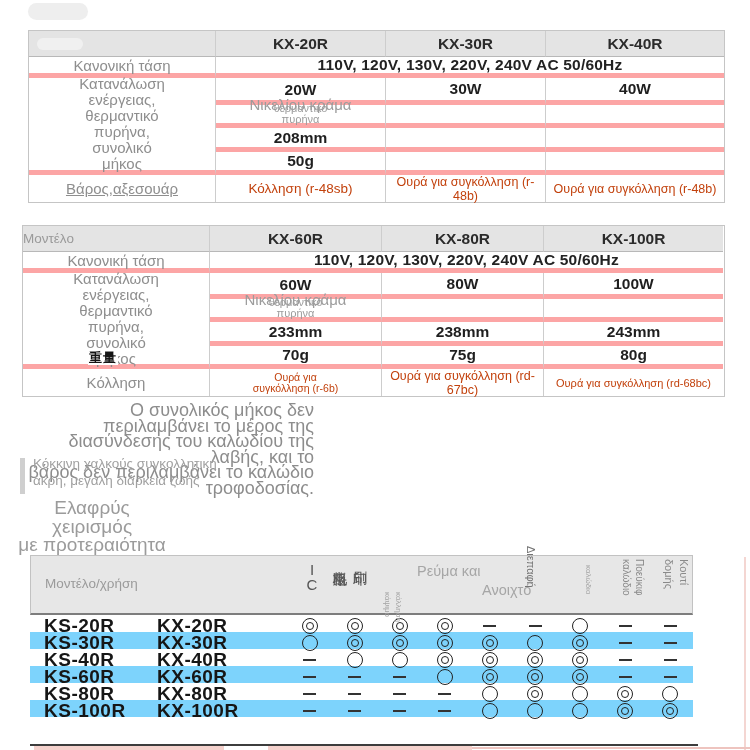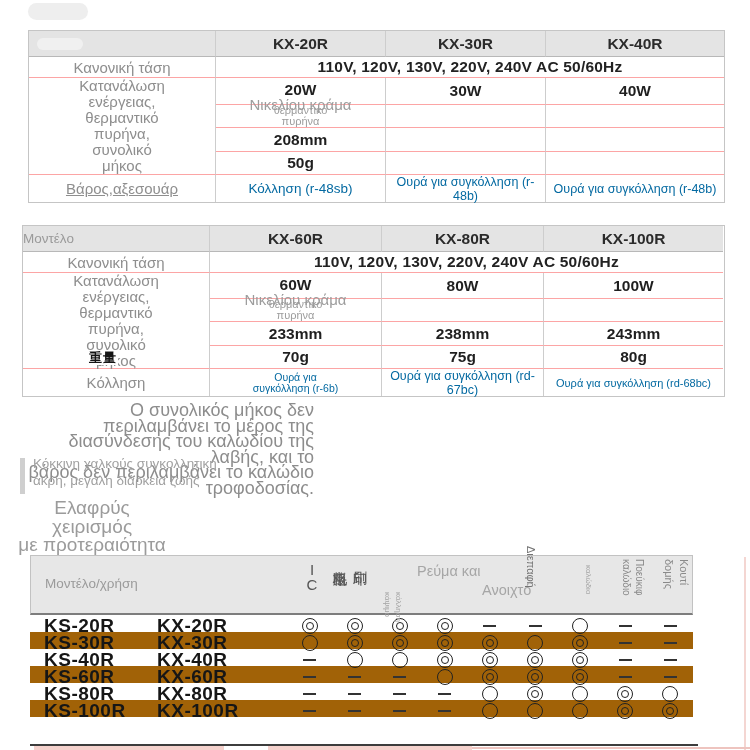--- a/index.html
+++ b/index.html
@@ -8,34 +8,34 @@
     font-family:"Liberation Sans","DejaVu Sans",sans-serif;color:#222;
   }
   .abs{position:absolute;}
 
   
   .spec{display:grid;border:1px solid #c5c5c5;background:#fff;}
   .t1{left:28px;top:30px;width:695px;grid-template-columns:187px 170px 160px 178px;
       grid-template-rows:26px 21px 27px 23px 24px 23px 27px;}
   .t2{left:22px;top:225px;width:701px;grid-template-columns:187px 172px 162px 179px;
       grid-template-rows:26px 21px 26px 23px 24px 23px 27px;}
-  .c{border-right:1px solid #cdcdcd;border-bottom:1px solid #fca5a5;display:flex;
+  .c{border-right:1px solid #cdcdcd;border-bottom:5px solid #fca5a5;display:flex;
      align-items:center;justify-content:center;position:relative;overflow:visible;}
   .c.last{border-right:none;}
   .c.bot{border-bottom:none;}
   .c.h{background:#e4e4e4;border-bottom:1px solid #b8b8b8;font-size:15.5px;font-weight:600;color:#2b2b2b;}
   .c.h.lab{justify-content:flex-start;padding-left:0;font-weight:400;font-size:13.5px;color:#9a9a9a;}
   .c.lab{color:#8e8e8e;font-size:15px;text-align:center;}
   .c.volt{grid-column:2 / 5;font-size:15.5px;font-weight:600;color:#222;letter-spacing:.2px;}
   .c.speclab{grid-row:span 4;flex-direction:column;line-height:16px;text-align:center;}
   .c.val{font-size:15.5px;font-weight:600;color:#1f1f1f;}
   .c.valsub{flex-direction:column;justify-content:flex-start;padding-top:3px;}
   .sub{font-size:15px;line-height:11.5px;color:#9c9c9c;font-weight:400;}
   .c.coresmall{flex-direction:column;color:#9c9c9c;font-size:11px;line-height:11.5px;}
-  .c.acc{color:#0369a1;font-size:13.5px;text-align:center;}
+  .c.acc{color:#c2410c;font-size:13.5px;text-align:center;}
   .c.acc.sm{font-size:10.5px;line-height:11px;flex-direction:column;}
   .c.acc.sm2{font-size:12.5px;}
   .c.acc.sm3{font-size:11px;}
   .smudge-cell{position:absolute;left:8px;top:7px;width:46px;height:12px;background:#f0f0f0;border-radius:6px;}
   .stray-cjk{left:88px;top:351px;font-size:13px;font-weight:700;color:#151515;background:#fff;
     font-family:"DejaVu Sans",sans-serif;letter-spacing:1px;padding:0 1px;line-height:14px;}
 
   
   .notes{left:22px;top:403px;width:292px;text-align:right;font-size:18px;line-height:15.5px;color:#8d8d8d;}
   .callout{left:20px;top:456px;display:flex;}
@@ -59,21 +59,21 @@
   .cur2{position:absolute;left:423px;top:26px;font-size:14.5px;color:#a6a6a6;margin-left:28px;}
   .ifc{position:absolute;left:494px;top:-10px;font-size:11px;color:#737373;}
   .cbl{position:absolute;left:553px;top:9px;font-size:8px;color:#a5a5a5;}
   .p8{position:absolute;left:590px;top:3px;display:flex;gap:2px;}
   .p8 .vcol{font-size:10px;color:#8a8a8a;}
   .p9{position:absolute;left:632px;top:3px;display:flex;gap:3px;}
   .p9 .vcol{font-size:11px;color:#8a8a8a;}
 
   #usage-rows{left:30px;top:615px;width:663px;}
   .u-row{display:grid;grid-template-columns:120px 137px repeat(9,45.11px);height:17px;align-items:center;}
-  .u-row.alt{background:#a16207;}
+  .u-row.alt{background:#7dd3fc;}
   .u-name{font-size:19px;font-weight:700;color:#161616;letter-spacing:.5px;white-space:nowrap;}
   .u-name.ks{padding-left:14px;}
   .u-name.kx{padding-left:7px;}
   .u-cell{display:flex;justify-content:center;align-items:center;height:100%;}
   .mk{width:16px;height:16px;border:1.6px solid #222;border-radius:50%;box-sizing:border-box;
       position:relative;display:inline-block;background:transparent;}
   .mk.double::after{content:"";position:absolute;left:50%;top:50%;transform:translate(-50%,-50%);
       width:8px;height:8px;border:1.4px solid #222;border-radius:50%;box-sizing:border-box;}
   .dash{width:13px;height:2px;background:#333;display:inline-block;}
   .u-bottomline{left:30px;top:744px;width:668px;height:2px;background:#3d3d3d;}

